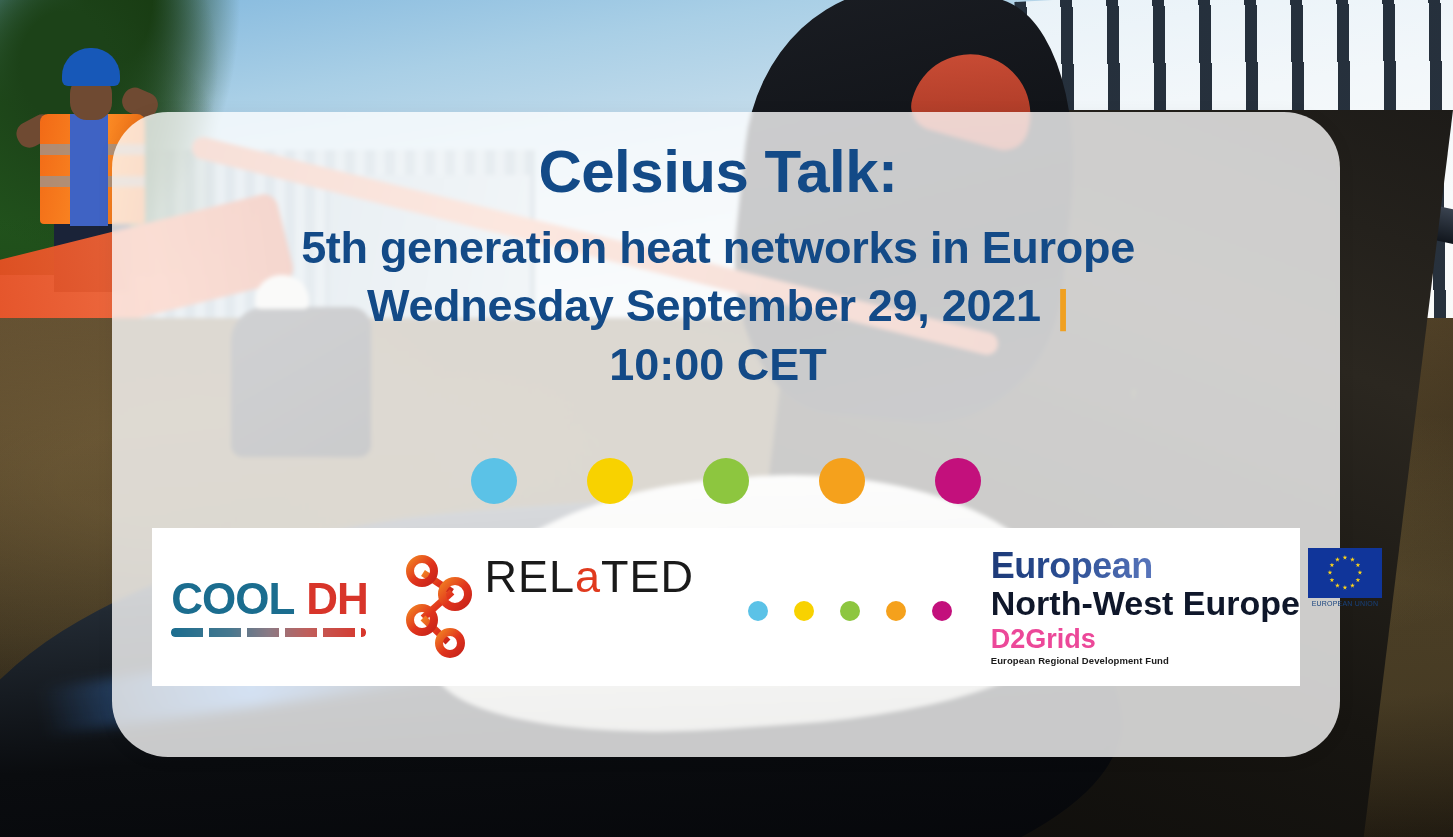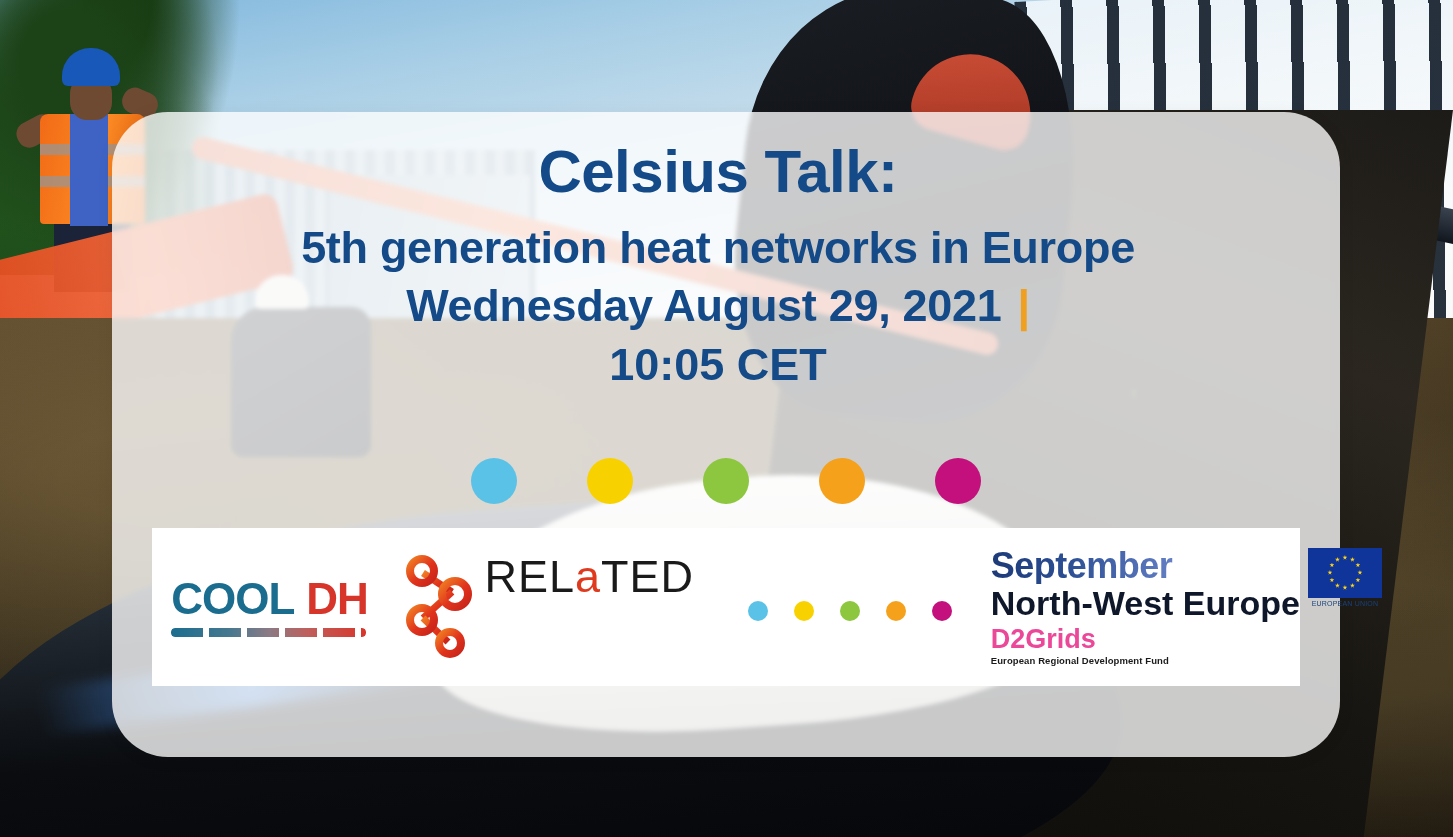--- a/index.html
+++ b/index.html
@@ -365,23 +365,23 @@
     <div class="bg-pipe-shine"></div>
     <div class="bg-pipe-white"></div>
   </div>
 
   <div class="card">
 
     <div class="headline-block">
       <div class="line-title">Celsius Talk:</div>
       <div class="line-sub">5th generation heat networks in Europe</div>
       <div class="line-date">
-        <span>Wednesday August 29, 2021</span><span class="date-sep">|</span>
-      </div>
-      <div class="line-time">10:05 CET</div>
+        <span>Wednesday September 29, 2021</span><span class="date-sep">|</span>
+      </div>
+      <div class="line-time">10:00 CET</div>
     </div>
 
     <div class="dot-row">
         <span class="dot" style="background: rgb(91, 194, 231);"></span>
         <span class="dot" style="background: rgb(248, 210, 0);"></span>
         <span class="dot" style="background: rgb(141, 198, 63);"></span>
         <span class="dot" style="background: rgb(245, 161, 28);"></span>
         <span class="dot" style="background: rgb(195, 16, 124);"></span>
       </div>
 
@@ -433,21 +433,21 @@
               <span style="background: rgb(245, 161, 28);"></span>
               <span style="background: rgb(195, 16, 124);"></span>
             </div>
         </div>
       </div>
 
       <div class="logo-cell">
         <div class="interreg">
           <div class="row1">
             <div>
-              <div class="w-interreg">September</div>
+              <div class="w-interreg">European</div>
               <div class="w-nwe">North-West Europe</div>
             </div>
             <div class="euflag">
               <div class="flag">
                   <div class="star" style="left: 34.5px; top: 7.5px; background: rgb(255, 214, 23);"></div>
                   <div class="star" style="left: 42px; top: 9.50962px; background: rgb(255, 214, 23);"></div>
                   <div class="star" style="left: 47.4904px; top: 15px; background: rgb(255, 214, 23);"></div>
                   <div class="star" style="left: 49.5px; top: 22.5px; background: rgb(255, 214, 23);"></div>
                   <div class="star" style="left: 47.4904px; top: 30px; background: rgb(255, 214, 23);"></div>
                   <div class="star" style="left: 42px; top: 35.4904px; background: rgb(255, 214, 23);"></div>

